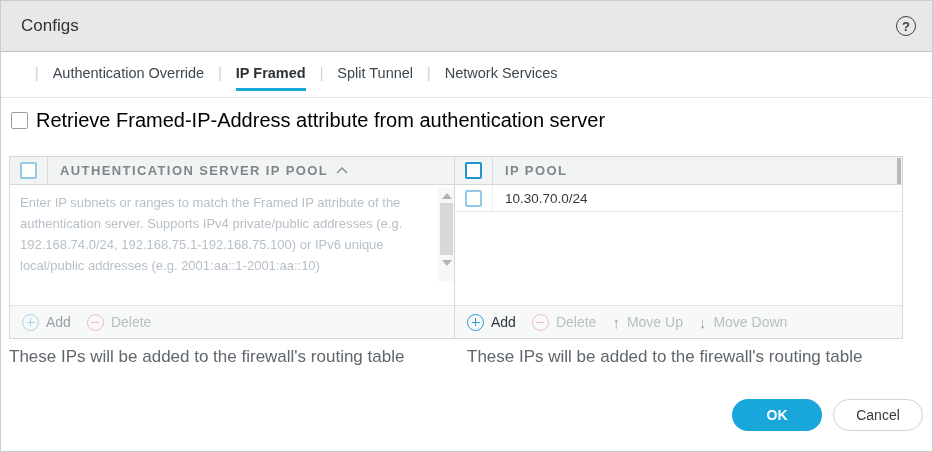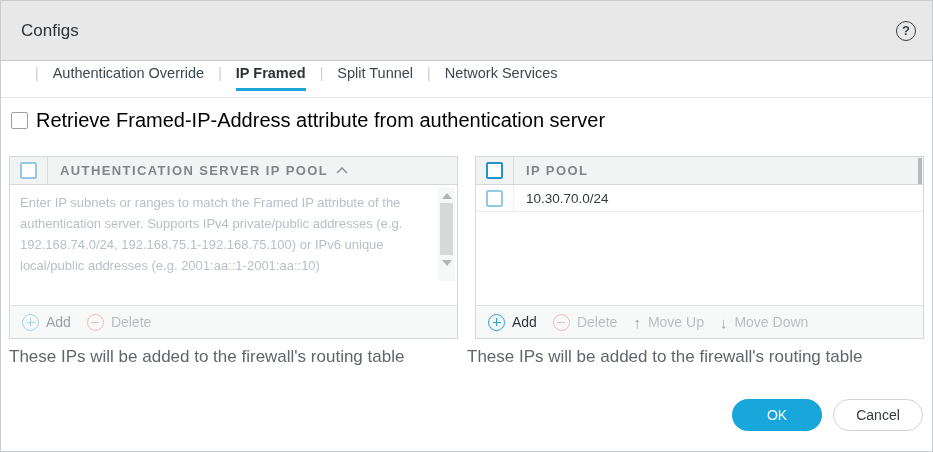--- a/index.html
+++ b/index.html
@@ -8,21 +8,21 @@
     font-family:"Liberation Sans","DejaVu Sans",sans-serif;
     color:#333b41;
     width:933px; height:452px;
   }
   .dialog {
     position:relative; width:933px; height:452px;
     background:#fff; border:1px solid #c9cbcc; overflow:hidden;
   }
   
   .titlebar {
-    position:absolute; left:0; top:0; width:100%; height:60px;
+    position:absolute; left:0; top:0; width:100%; height:51px;
     background:#e8e8e8; border-bottom:1px solid #c3c5c6;
     display:flex; align-items:center; padding:0 16px 0 20px;
   }
   .titlebar .title { font-size:17px; color:#2e3338; }
   .help-icon {
     margin-left:auto; width:20px; height:20px; border:1.6px solid #3a3f44;
     border-radius:50%; display:flex; align-items:center; justify-content:center;
     font-size:13px; font-weight:700; color:#3a3f44; cursor:pointer;
   }
   
@@ -48,21 +48,21 @@
   .cb-gray  { border:1.6px solid #9aa0a4; }
   .cb-blue-strong { border:2px solid #2293cc; }
   .cb-blue-light  { border:2px solid #93c9e6; }
   .retrieve-row .lbl { font-size:20px; color:#000000; }
   
   .panel {
     position:absolute; top:155px; width:449px; height:183px;
     border:1px solid #d5d8d9; background:#fff;
   }
   .panel.left  { left:8px; }
-  .panel.right { left:474px;text-align:right; }
+  .panel.right { left:453px;text-align:right; }
   .panel-header {
     height:28px; background:#f2f4f4; border-bottom:1px solid #d5d8d9;
     display:flex; align-items:center; position:relative;
   }
   .cb-cell {
     width:38px; height:100%; display:flex; align-items:center; justify-content:center;
     border-right:1px solid #d8dbdc; flex:0 0 auto;
   }
   .panel-header .hdr-label {
     font-size:13px; letter-spacing:1.4px; color:#7e868c; font-weight:700;
@@ -119,21 +119,21 @@
     position:absolute; top:346px; font-size:17px; color:#5f666c; white-space:nowrap;
   }
   .note.left { left:8px; }
   .note.right { left:466px; }
   
   .btn {
     position:absolute; top:398px; height:32px; width:90px; border-radius:16px;
     display:flex; align-items:center; justify-content:center;
     font-size:14px; cursor:pointer;
   }
-  .btn-ok { left:731px; background:#18a6db; color:#fff; font-weight:400; border:none; }
+  .btn-ok { left:731px; background:#18a6db; color:#fff; font-weight:700; border:none; }
   .btn-cancel { left:832px; background:#fff; color:#333a40; border:1px solid #d0d3d4; }
 </style>
 </head>
 <body>
 
 <div class="dialog">
 
   <div class="titlebar">
     <span class="title">Configs</span>
     <span class="help-icon">?</span>

